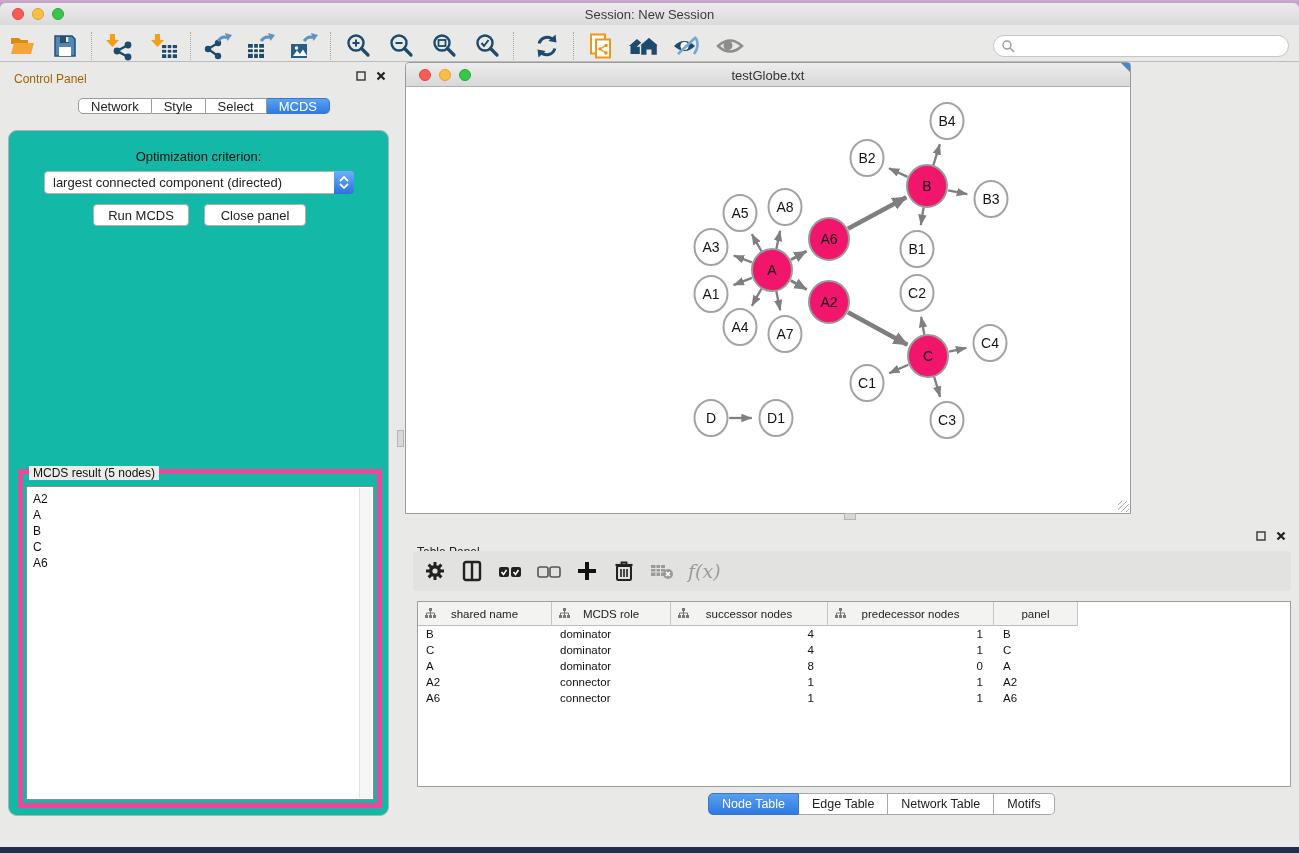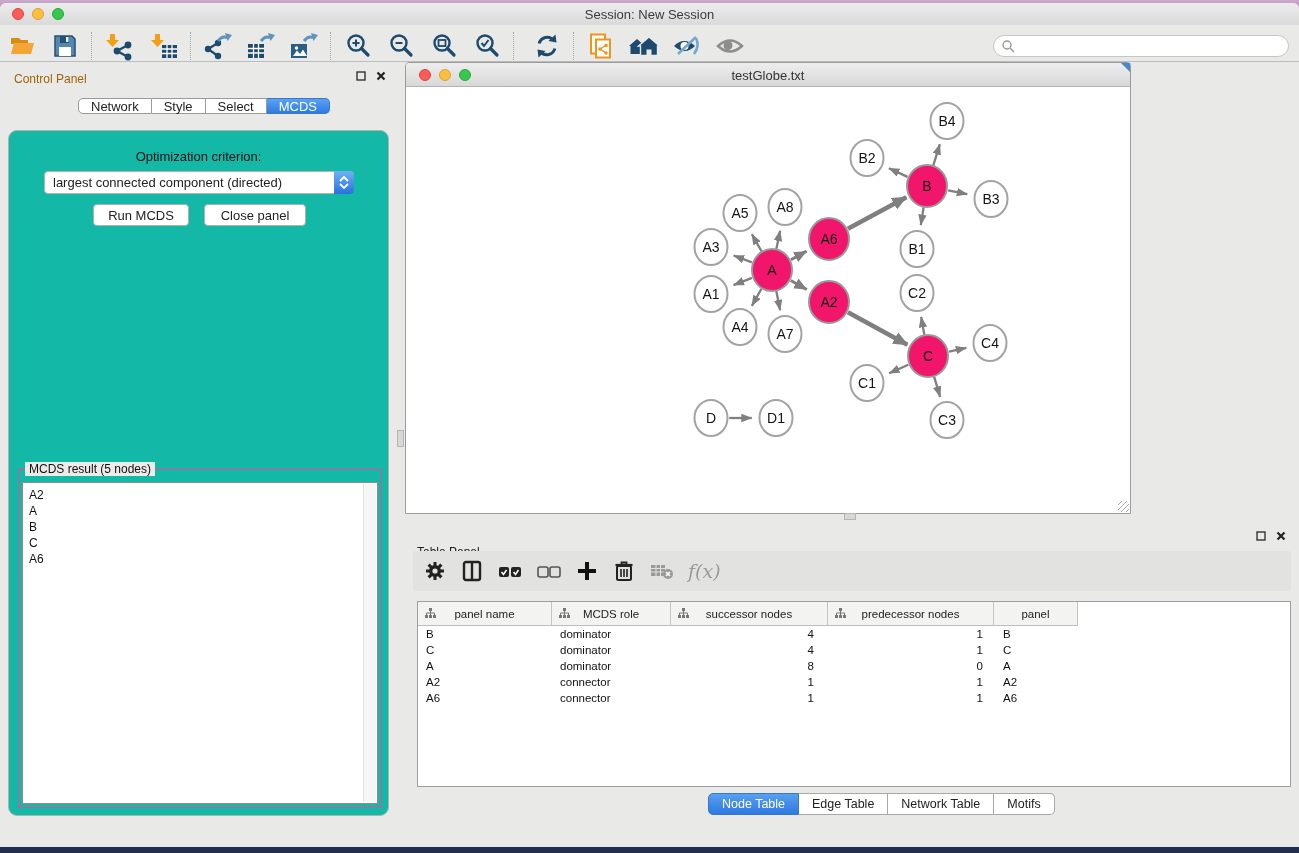--- a/index.html
+++ b/index.html
@@ -30,21 +30,21 @@
 .seg:first-child{border-left:1px solid #9a9a9a;border-radius:5px 0 0 5px;}
 .seg:last-child{border-radius:0 5px 5px 0;}
 .seg.active{background:linear-gradient(#5ba2f2,#2e7ae2);color:#fff;border-color:#3b77c4;}
 .cp-body{position:absolute;left:8px;top:58px;width:381px;height:686px;background:#14b8a6;border:1px solid #b0b0b0;border-radius:9px;margin-top:10px;}
 .opt-label{position:absolute;left:0;right:0;top:18px;text-align:center;font-size:13px;color:#111;}
 .dropdown{position:absolute;left:35px;top:40px;width:310px;height:23px;background:#fff;border:1px solid #b3b3b3;border-radius:4px;font-size:13px;color:#222;display:flex;align-items:center;padding-left:8px;}
 .dd-stepper{position:absolute;right:-1px;top:-1px;width:20px;height:23px;background:linear-gradient(#6fb0f7,#2a72dc);border-radius:0 4px 4px 0;display:flex;flex-direction:column;align-items:center;justify-content:center;gap:1px;}
 .cp-btn{position:absolute;top:73px;height:22px;background:#fff;border:1px solid #b0b0b0;border-radius:4px;font-size:13px;color:#222;display:flex;align-items:center;justify-content:center;}
 .btn-run{left:84px;width:96px;}
 .btn-close{left:195px;width:102px;}
-.result-fieldset{position:absolute;left:9px;top:338px;width:364px;height:339px;border:1px solid #ec4899;}
+.result-fieldset{position:absolute;left:9px;top:338px;width:364px;height:339px;border:5px solid #ec4899;}
 .result-legend{position:absolute;left:6px;top:-8px;background:#ebebe9;font-size:12px;color:#111;padding:0 4px;}
 .result-listbox{position:absolute;left:3px;right:3px;top:12px;bottom:3px;background:#fff;border:1px solid #8d8d8d;}
 .result-scroll{position:absolute;right:1px;top:1px;bottom:1px;width:13px;background:#f6f6f6;border-left:1px solid #e2e2e2;}
 .result-items{position:absolute;left:6px;top:4px;font-size:12px;color:#111;line-height:16px;}
 
 .net-window{position:absolute;left:405px;top:59px;width:726px;height:452px;background:#fff;border:1px solid #9b9b9b;border-radius:4px 4px 0 0;}
 .net-titlebar{position:absolute;left:0;top:0;right:0;height:24px;background:linear-gradient(#ededed,#d8d8d8);border-bottom:1px solid #b2b2b2;border-radius:4px 4px 0 0;}
 .net-title{position:absolute;left:0;right:0;top:5px;text-align:center;font-size:13px;color:#333;}
 .net-lights{position:absolute;left:13px;top:6px;display:flex;gap:8px;}
 .net-canvas{position:absolute;left:0;top:25px;right:0;bottom:0;background:#fff;overflow:hidden;}
@@ -497,21 +497,21 @@
       <div class="tp-table">
         <div class="tbl-header" id="tbl-header">
             <div class="th-cell" style="width: 134px;">
               <svg width="11" height="11" viewBox="0 0 11 11" class="th-icon">
                 <rect x="4" y="0" width="3" height="3" fill="#777"></rect>
                 <rect x="0" y="7" width="3" height="3" fill="#777"></rect>
                 <rect x="4" y="7" width="3" height="3" fill="#777"></rect>
                 <rect x="8" y="7" width="3" height="3" fill="#777"></rect>
                 <path d="M5.5 3 v2 M1.5 7 v-2 h8 v2 M5.5 5 v2" stroke="#777" stroke-width="1" fill="none"></path>
               </svg>
-              <span>panel name</span>
+              <span>shared name</span>
             </div>
             <div class="th-cell" style="width: 119px;">
               <svg width="11" height="11" viewBox="0 0 11 11" class="th-icon">
                 <rect x="4" y="0" width="3" height="3" fill="#777"></rect>
                 <rect x="0" y="7" width="3" height="3" fill="#777"></rect>
                 <rect x="4" y="7" width="3" height="3" fill="#777"></rect>
                 <rect x="8" y="7" width="3" height="3" fill="#777"></rect>
                 <path d="M5.5 3 v2 M1.5 7 v-2 h8 v2 M5.5 5 v2" stroke="#777" stroke-width="1" fill="none"></path>
               </svg>
               <span>MCDS role</span>

